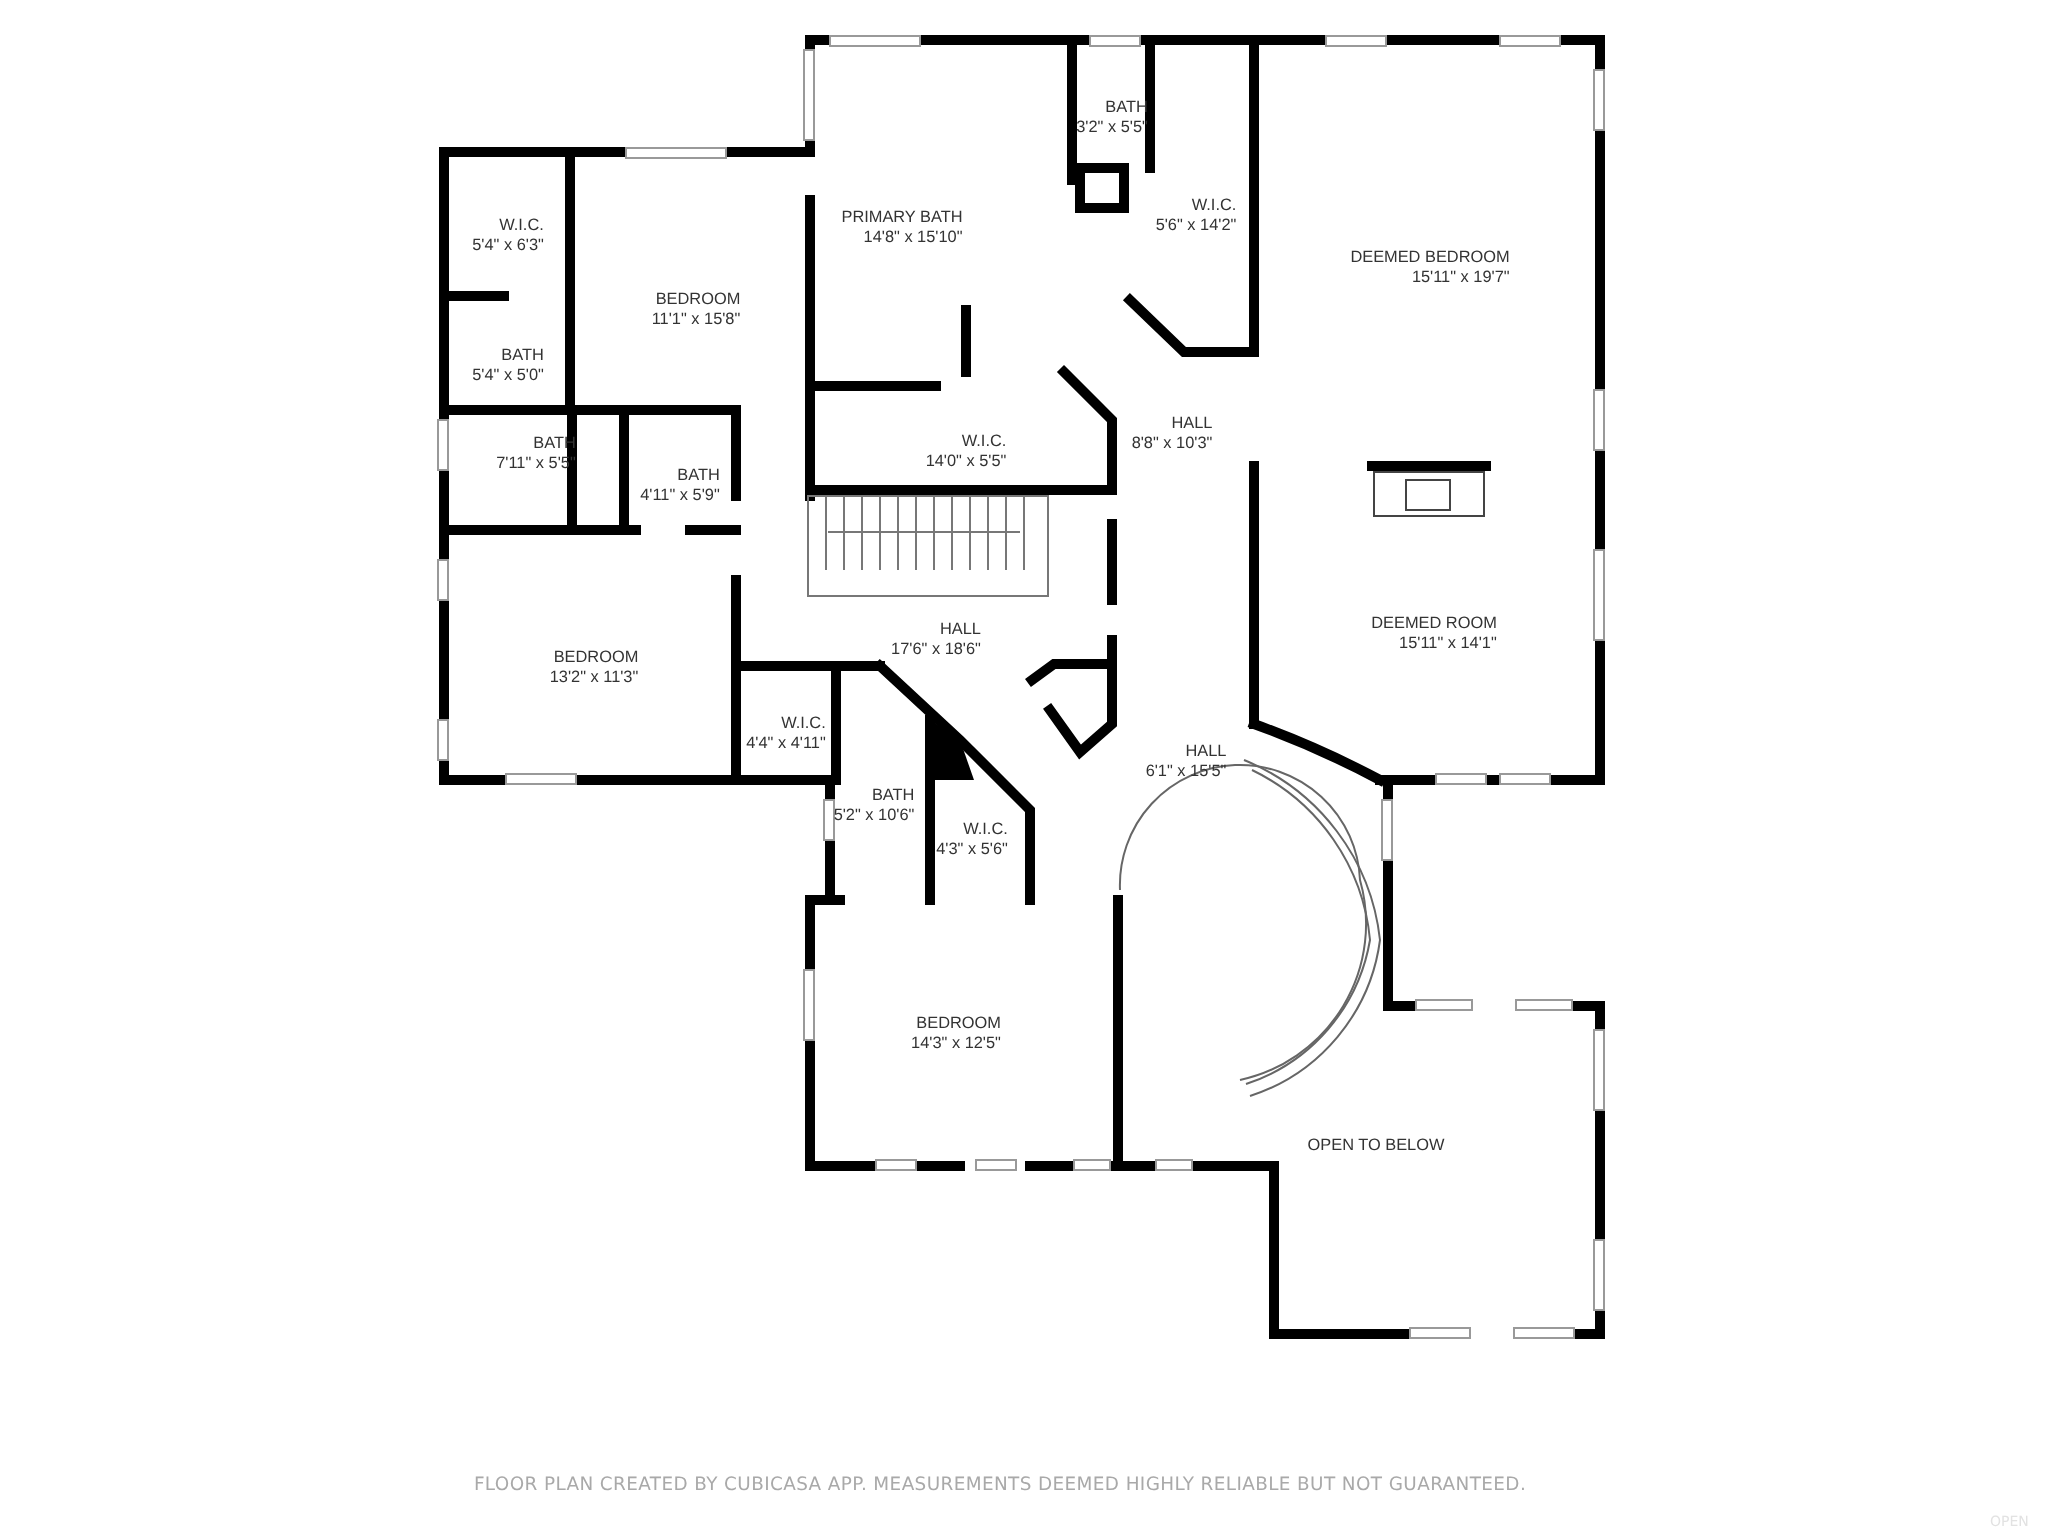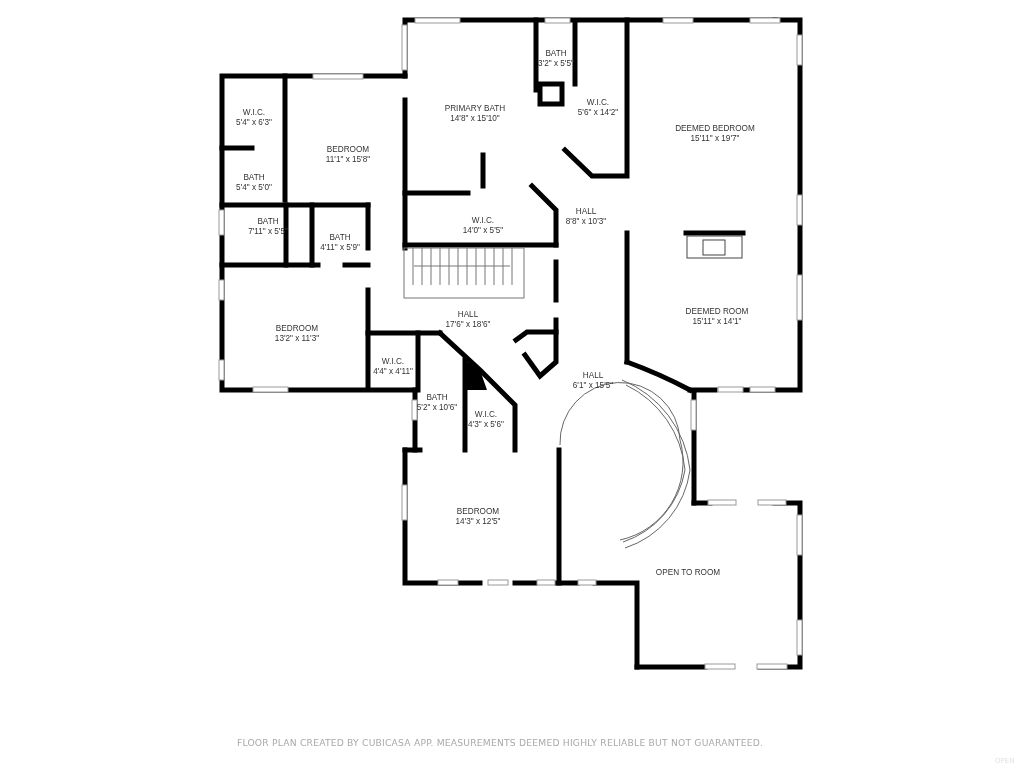--- a/index.html
+++ b/index.html
@@ -1,19 +1,19 @@
 <!DOCTYPE html>
 <html><head>
 <meta charset="utf-8">
 <style>
   html,body{margin:0;padding:0;background:#ffffff;}
   body{width:1024px;height:768px;position:relative;overflow:hidden;font-family:"Liberation Sans",sans-serif;}
   #plan{position:absolute;left:0;top:0;width:1024px;height:768px;}
   .lbl{position:absolute;text-align:center;color:#333;font-size:8.2px;line-height:10px;transform:translate(-50%,-50%);white-space:nowrap;}
-  .lbl .n,.lbl .d{display:block;}
+  .lbl .n,.lbl .d{display:block;text-align:right;}
   .footer{position:absolute;left:0;width:1000px;top:737px;text-align:center;font-size:9.2px;color:#a9a9a9;letter-spacing:0.2px;font-family:"DejaVu Sans",sans-serif;}
   .wm{position:absolute;left:995px;top:757px;font-size:7px;color:#e2e2e2;font-family:"DejaVu Sans",sans-serif;}
 </style>
 </head>
 <body>
 
 <svg id="plan" viewBox="0 0 1024 768" xmlns="http://www.w3.org/2000/svg">
   <g stroke="#000" stroke-width="5" fill="none" stroke-linecap="square">
 
     <polyline points="405,76 222,76 222,390 415,390"></polyline>
@@ -142,21 +142,21 @@
       <span class="d">5'4" x 5'0"</span>
     </div>
   <div class="lbl" style="left:268px;top:227px">
       <span class="n">BATH</span>
       <span class="d">7'11" x 5'5"</span>
     </div>
   <div class="lbl" style="left:340px;top:243px">
       <span class="n">BATH</span>
       <span class="d">4'11" x 5'9"</span>
     </div>
-  <div class="lbl" style="left:475px;top:114px">
+  <div class="lbl" style="left:451px;top:114px">
       <span class="n">PRIMARY BATH</span>
       <span class="d">14'8" x 15'10"</span>
     </div>
   <div class="lbl" style="left:556px;top:59px">
       <span class="n">BATH</span>
       <span class="d">3'2" x 5'5"</span>
     </div>
   <div class="lbl" style="left:598px;top:108px">
       <span class="n">W.I.C.</span>
       <span class="d">5'6" x 14'2"</span>
@@ -199,19 +199,19 @@
     </div>
   <div class="lbl" style="left:486px;top:420px">
       <span class="n">W.I.C.</span>
       <span class="d">4'3" x 5'6"</span>
     </div>
   <div class="lbl" style="left:478px;top:517px">
       <span class="n">BEDROOM</span>
       <span class="d">14'3" x 12'5"</span>
     </div>
   <div class="lbl" style="left:688px;top:573px">
-      <span class="n">OPEN TO ROOM</span>
+      <span class="n">OPEN TO BELOW</span>
       <span class="d"></span>
     </div>
 </div>
 
 <div class="footer">FLOOR PLAN CREATED BY CUBICASA APP. MEASUREMENTS DEEMED HIGHLY RELIABLE BUT NOT GUARANTEED.</div>
 <div class="wm">OPEN</div>
 
 </body></html>

